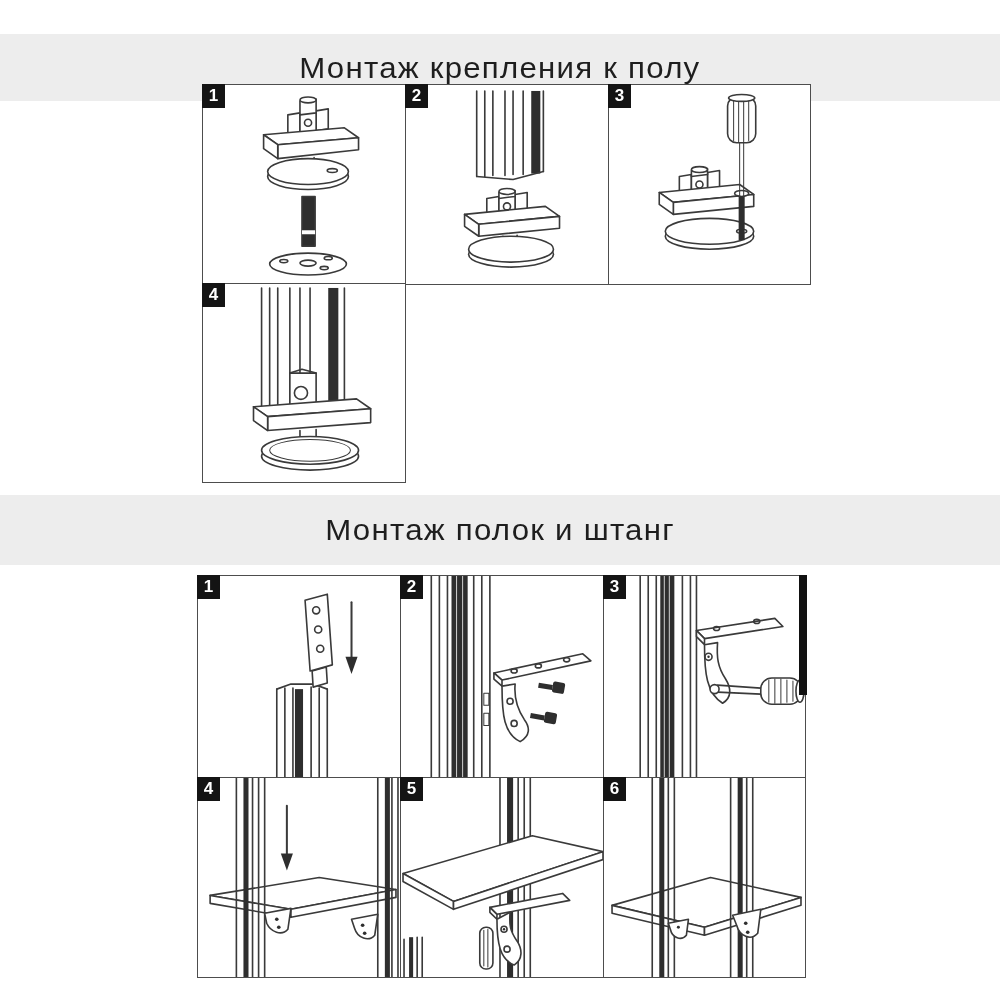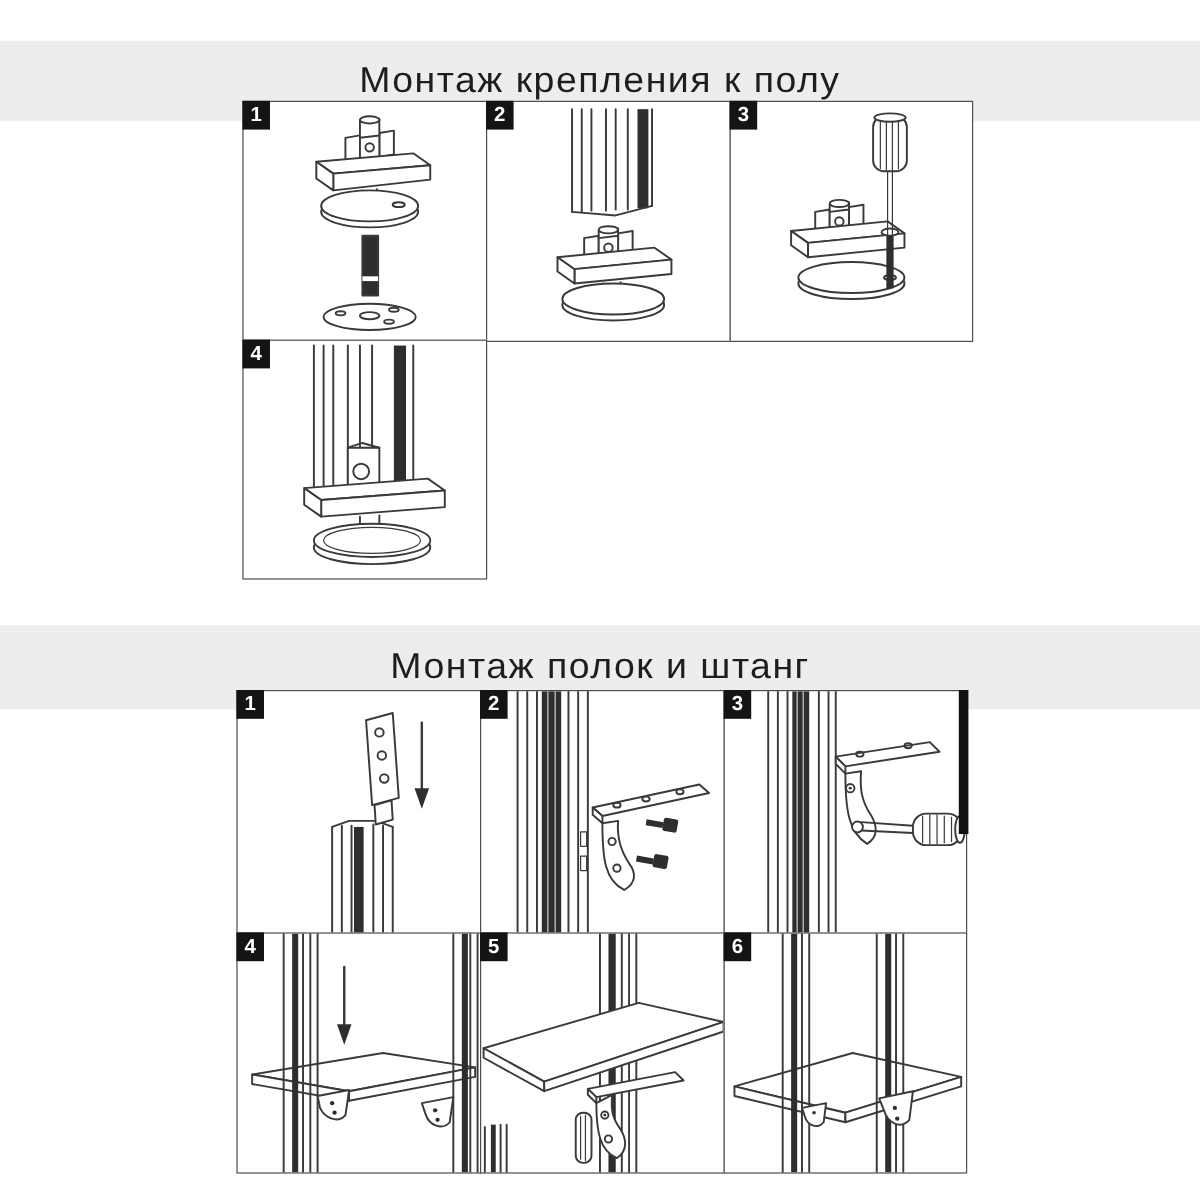--- a/index.html
+++ b/index.html
@@ -112,21 +112,21 @@
       <path class="fw" d="M64 134 L166 126 L166 140 L64 148 Z"></path>
       <path class="fw" d="M50 124 L64 134 L64 148 L50 138 Z"></path>
       <path d="M96 148 V158 M112 147 V157"></path>
       <ellipse class="fw" cx="106" cy="174" rx="48" ry="14"></ellipse>
       <ellipse class="fw" cx="106" cy="168" rx="48" ry="14"></ellipse>
       <ellipse class="thin" cx="106" cy="168" rx="40" ry="11"></ellipse>
     </svg>
     <div class="badge">4</div>
   </div>
 
-  <div class="banner" style="top:521px;height:70px;">
+  <div class="banner" style="top:495px;height:70px;">
     <div class="banner-title">Монтаж полок и штанг</div>
   </div>
 
   <div class="panel" style="left:197px;top:575px;width:204px;height:204px;">
     <svg viewBox="0 0 200 200" preserveAspectRatio="none">
       <rect class="fd" x="96" y="112" width="8" height="88"></rect>
       <path d="M78 112 V200 M86 111 V200 M94 111 V200 M112 110 V200 M120 111 V200 M128 112 V200"></path>
       <path d="M78 112 L92 107 L114 107 L128 112"></path>
       <path class="fw" d="M113 94 L127 90 L128 106 L114 110 Z"></path>
       <path class="fw" d="M106 24 L128 18 L133 88 L111 94 Z"></path>

